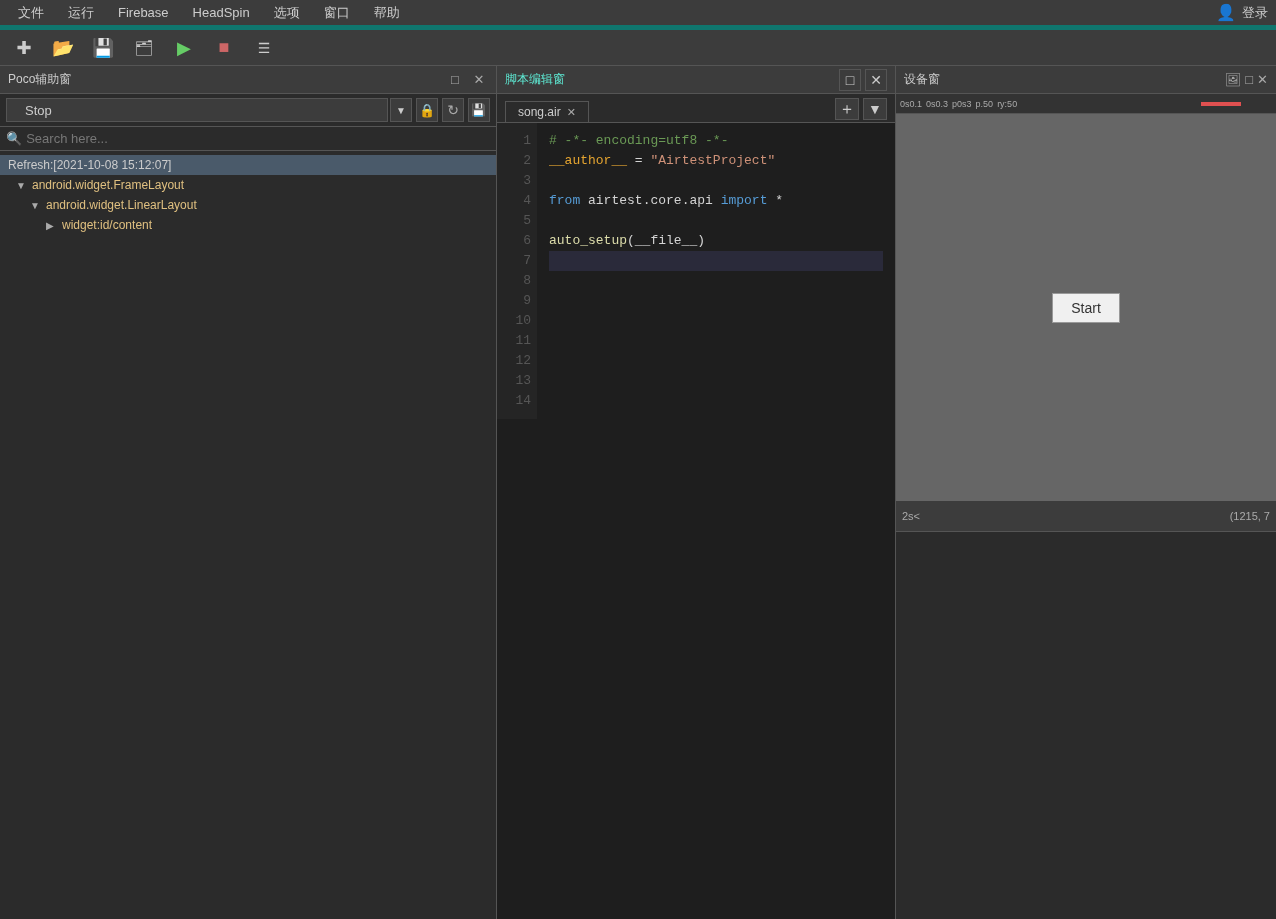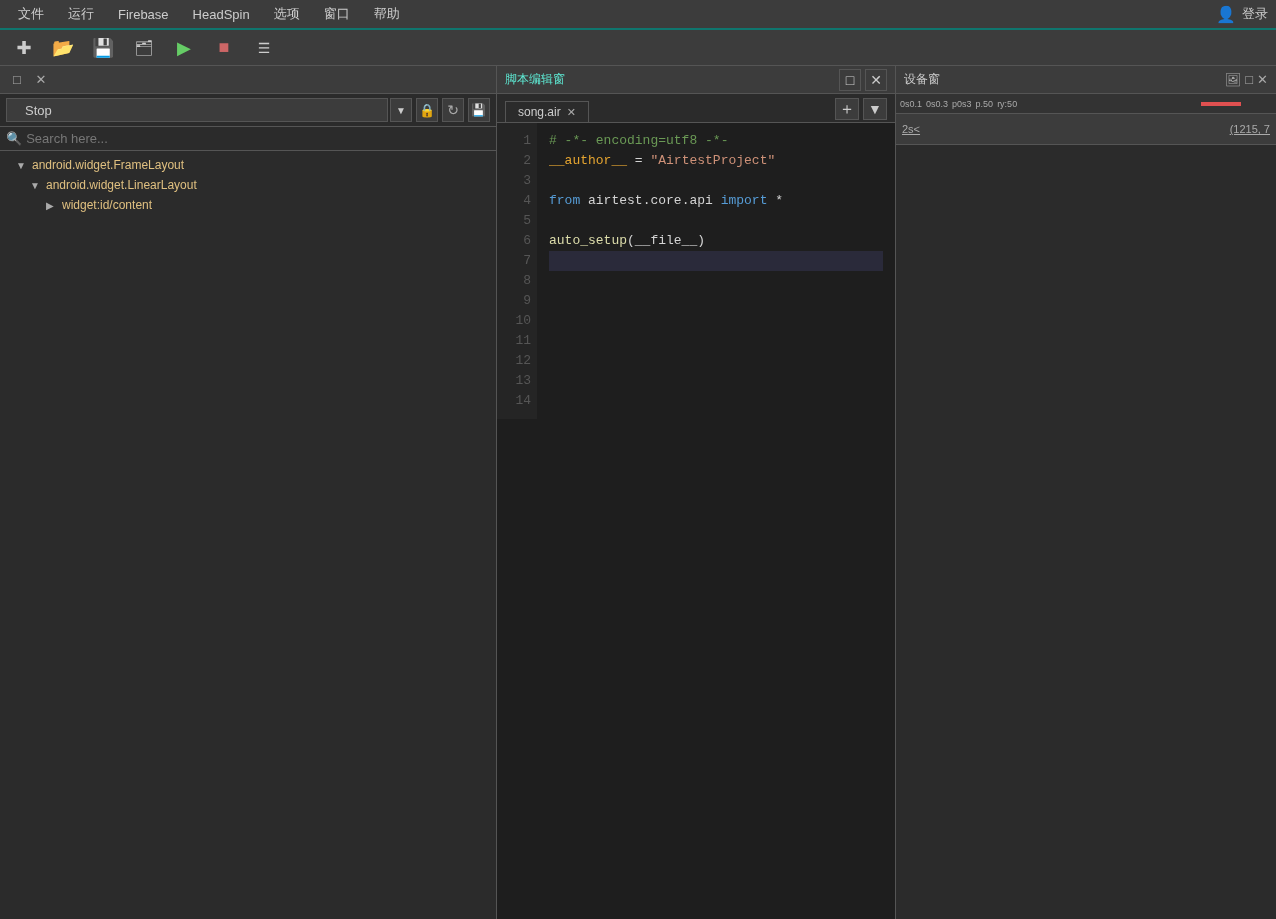--- a/index.html
+++ b/index.html
@@ -14,21 +14,21 @@
     }
 
     
     .menu-bar {
       background: #3c3c3c;
       height: 30px;
       display: flex;
       align-items: center;
       padding: 0 8px;
       gap: 4px;
-      border-bottom: 2px solid #0f766e;
+      border-bottom: 5px solid #0f766e;
     }
     .menu-item {
       padding: 4px 10px;
       cursor: pointer;
       color: #ccc;
       border-radius: 3px;
       font-size: 13px;
     }
     .menu-right {
       margin-left: auto;
@@ -308,21 +308,20 @@
     }
     .device-bottom {
       background: #3c3c3c;
       height: 24px;
       display: flex;
       align-items: center;
       padding: 15px 6px;
       font-size: 11px;
       color: #aaa;
       gap: 6px;
-      text-decoration: underline;
     }
     .coords-label {
       margin-left: auto;
       font-size: 11px;
       color: #aaa;
     }
 
     
     .bottom-empty {
       background: #2b2b2b;
@@ -353,20 +352,21 @@
   <span class="toolbar-btn" title="Save All" style="font-size:15px;">🗂</span>
   <span class="toolbar-btn" title="Run" style="color:#6c6;">▶</span>
   <span class="toolbar-btn" title="Stop" style="color:#c66;">■</span>
   <span class="toolbar-btn" title="Record" style="font-size:14px;">☰</span>
 </div>
 
 <div class="main-layout">
 
   <div class="left-panel">
     <div class="panel-header">
+      <span class="panel-title">Poco辅助窗</span>
       <div class="panel-icons">
         <span class="panel-icon">□</span>
         <span class="panel-icon">✕</span>
       </div>
     </div>
 
     <div class="dropdown-row">
       <div style="flex:1; display:flex; align-items:center; gap:2px;">
         <div style="flex:1; background:#3c3c3c; border:1px solid #555; height:24px; display:flex; align-items:center; padding:0 18px; color:#ccc; font-size:13px;">
           <span>Stop</span>
@@ -377,20 +377,23 @@
       <div class="icon-refresh" title="Refresh" style="font-size:14px;">↻</div>
       <div class="icon-save-small" title="Save" style="font-size:12px;">💾</div>
     </div>
 
     <div class="search-row">
       <span class="search-icon-span">🔍</span>
       <input type="text" class="search-input" placeholder="Search here..." style="">
     </div>
 
     <div class="tree-area">
+      <div class="tree-item refresh-item selected">
+        <span>Refresh:[2021-10-08 15:12:07]</span>
+      </div>
       <div class="tree-item" style="padding-left:16px;">
         <span class="tree-arrow">▼</span>
         <span class="tree-label">android.widget.FrameLayout</span>
       </div>
       <div class="tree-item" style="padding-left:30px;">
         <span class="tree-arrow">▼</span>
         <span class="tree-label">android.widget.LinearLayout</span>
       </div>
       <div class="tree-item" style="padding-left:46px;">
         <span class="tree-arrow">▶</span>
@@ -472,20 +475,23 @@
       <span style="font-size:9px;">0s0.3</span>
       <span style="font-size:9px;">p0s3</span>
       <span style="font-size:9px;">p.50</span>
       <span style="font-size:9px;">ry:50</span>
       <span style="flex:1; position:relative; height:100%;">
         <span style="position:absolute; right:0; top:50%; transform:translateY(-50%); width:40px; height:4px; background:#e05050; display:block;"></span>
       </span>
       <span style="font-size:9px;margin-top:36px;">2m0s3</span>
     </div>
 
+    <div class="device-screen">
+      <button class="start-button">Start</button>
+    </div>
 
     <div class="device-bottom">
       <span>2s&lt;</span>
       <span class="coords-label">(1215, 7</span>
     </div>
 
     <div class="bottom-empty" style="flex:1;"></div>
   </div>
 
 </div>

